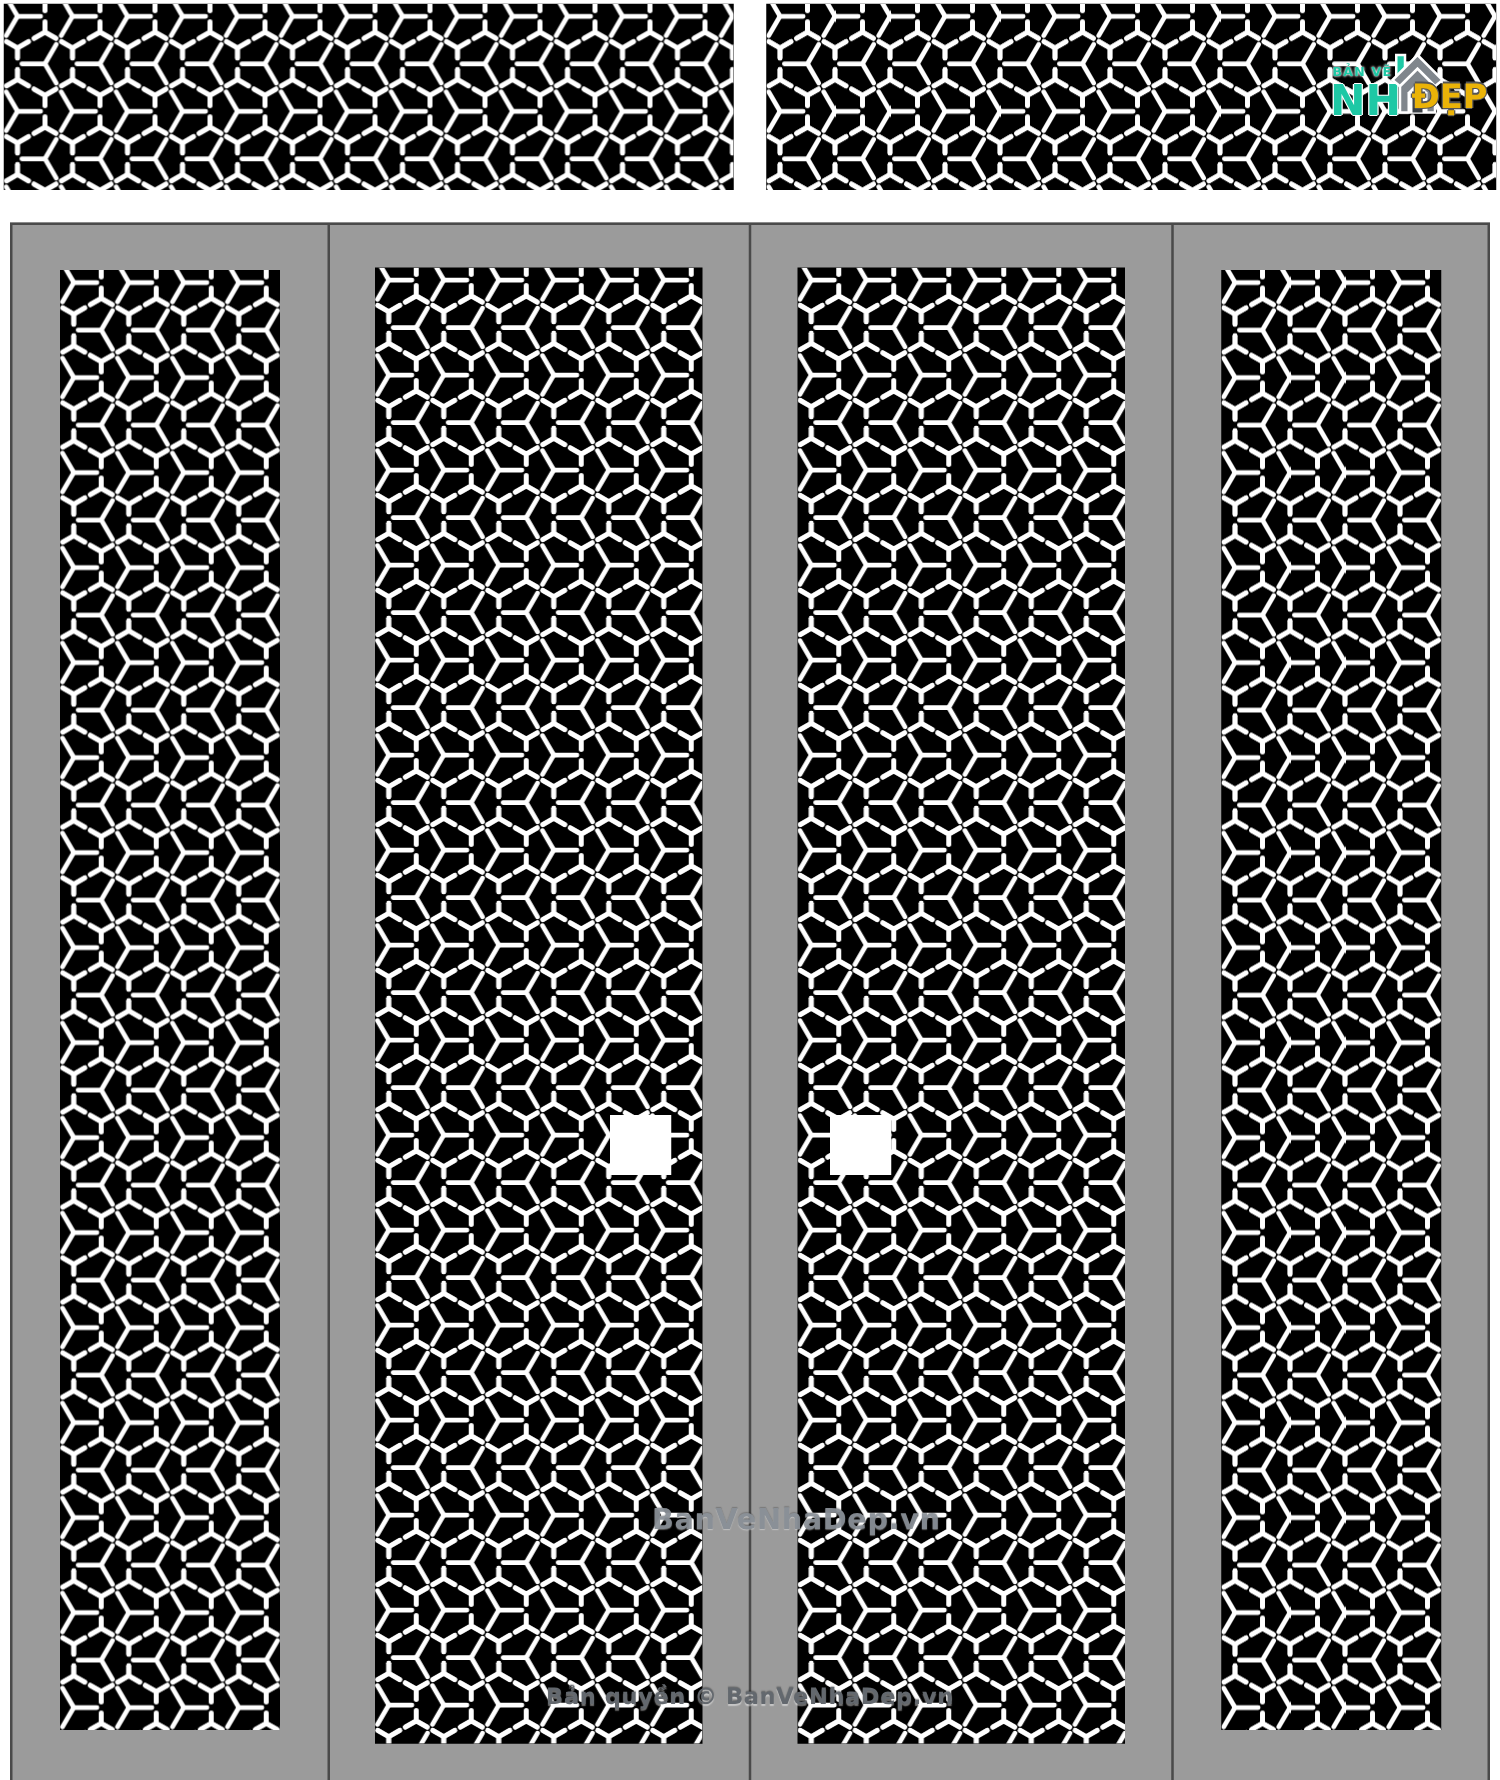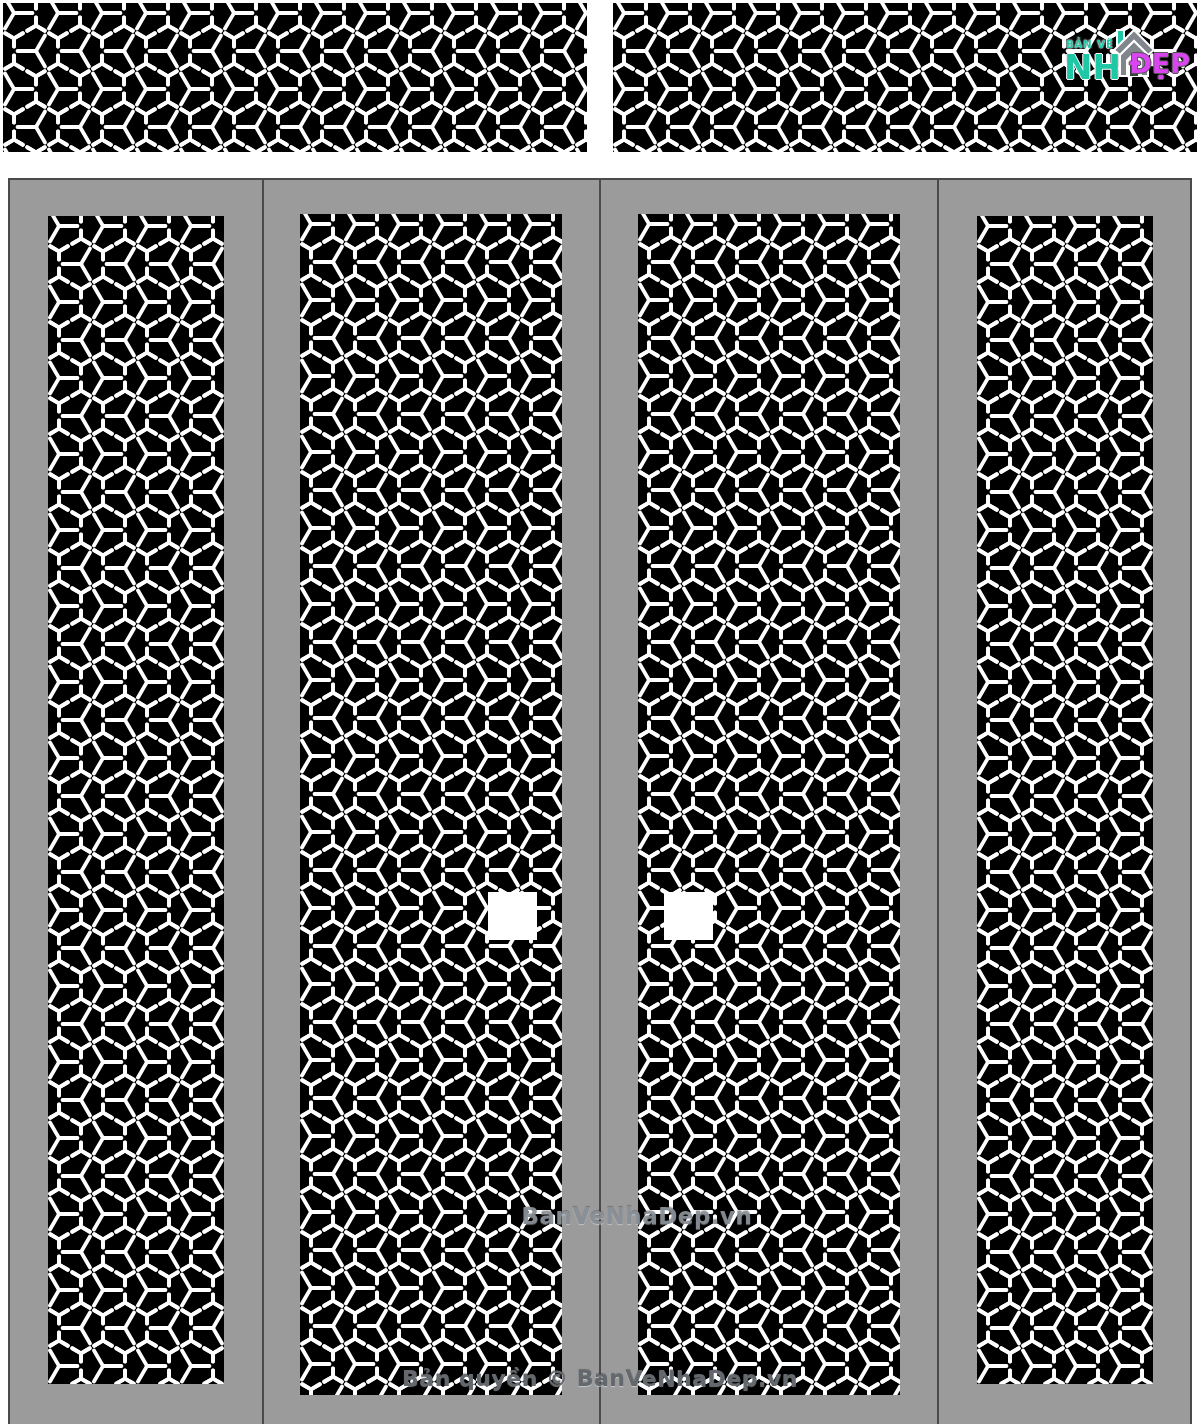--- a/index.html
+++ b/index.html
@@ -15,35 +15,35 @@
   }
   #canvas{position:absolute;inset:0;}
   .patfill{position:absolute;inset:0;width:100%;height:100%;display:block;}
 
   
   .toprail{position:absolute;top:3px;height:149px;background:var(--panel-black);overflow:hidden;}
   .toprail.left{left:3px;width:584px;}
   .toprail.right{left:613px;width:584px;}
 
   
-  .logo{position:absolute;top:6px;right:5px;width:132px;height:74px;z-index:5;text-align:right;}
+  .logo{position:absolute;top:20px;right:5px;width:132px;height:74px;z-index:5;text-align:right;}
   .logo .tagline{
     position:absolute;left:6px;top:30px;font-size:10px;font-weight:bold;
     color:var(--accent-teal);letter-spacing:1px;
     text-shadow:0 0 2px #fff,0 0 2px #fff;
   }
   .logo .row{position:absolute;left:0;top:41px;width:100%;height:33px;}
   .logo .nm-left{
     position:absolute;left:4px;top:0;font-size:34px;font-weight:900;line-height:1;
     color:var(--accent-teal);
     text-shadow:-1px 0 0 #fff,1px 0 0 #fff,0 -1px 0 #fff,0 1px 0 #fff;
   }
   .logo .nm-right{
     position:absolute;right:2px;top:0;font-size:27px;font-weight:900;line-height:1;
-    color:#d946ef;text-shadow:-1px 0 0 #555,1px 0 0 #555,0 -1px 0 #555,0 1px 0 #555;
+    color:#eab308;text-shadow:-1px 0 0 #555,1px 0 0 #555,0 -1px 0 #555,0 1px 0 #555;
   }
   .logo svg.house{position:absolute;left:52px;top:-22px;}
 
   
   .main{
     position:absolute;left:8px;top:178px;width:1184px;height:1327px;
     background:var(--frame-gray);border:2px solid var(--line-dark);box-sizing:border-box;
   }
   .divider{position:absolute;top:0;bottom:0;width:2px;background:var(--line-dark);}
   .divider.d1{left:252px;}  
@@ -61,23 +61,23 @@
   .handle.right{left:654px;top:712px;}
 
   .watermark{
     position:absolute;left:627px;top:1036px;transform:translate(-50%,-50%);
     font-size:23px;font-weight:bold;color:var(--watermark-gray);
     text-shadow:0 1px 1px rgba(255,255,255,0.4),0 -1px 1px rgba(0,0,0,0.25);
     white-space:nowrap;z-index:6;opacity:0.95;letter-spacing:0.5px;
   }
   .copyright{
     position:absolute;left:590px;top:1178px;transform:translate(-50%,-50%);
-    font-size:22px;font-weight:bold;color:var(--copyright-gray);
+    font-size:18px;font-weight:bold;color:var(--copyright-gray);
     text-shadow:0 1px 1px rgba(255,255,255,0.45),0 -1px 1px rgba(0,0,0,0.3);
-    white-space:nowrap;z-index:6;letter-spacing:0.5px;margin-top:20px;
+    white-space:nowrap;z-index:6;letter-spacing:0.5px;
   }
 </style>
 </head>
 <body>
 
 <div id="canvas">
 
   <svg width="0" height="0" style="position:absolute" aria-hidden="true">
     <defs>
       <pattern id="hexpat" width="44" height="76" patternUnits="userSpaceOnUse" patternTransform="translate(11,10)" fill="none" stroke-linecap="round" stroke="#ffffff" stroke-width="3.8">

